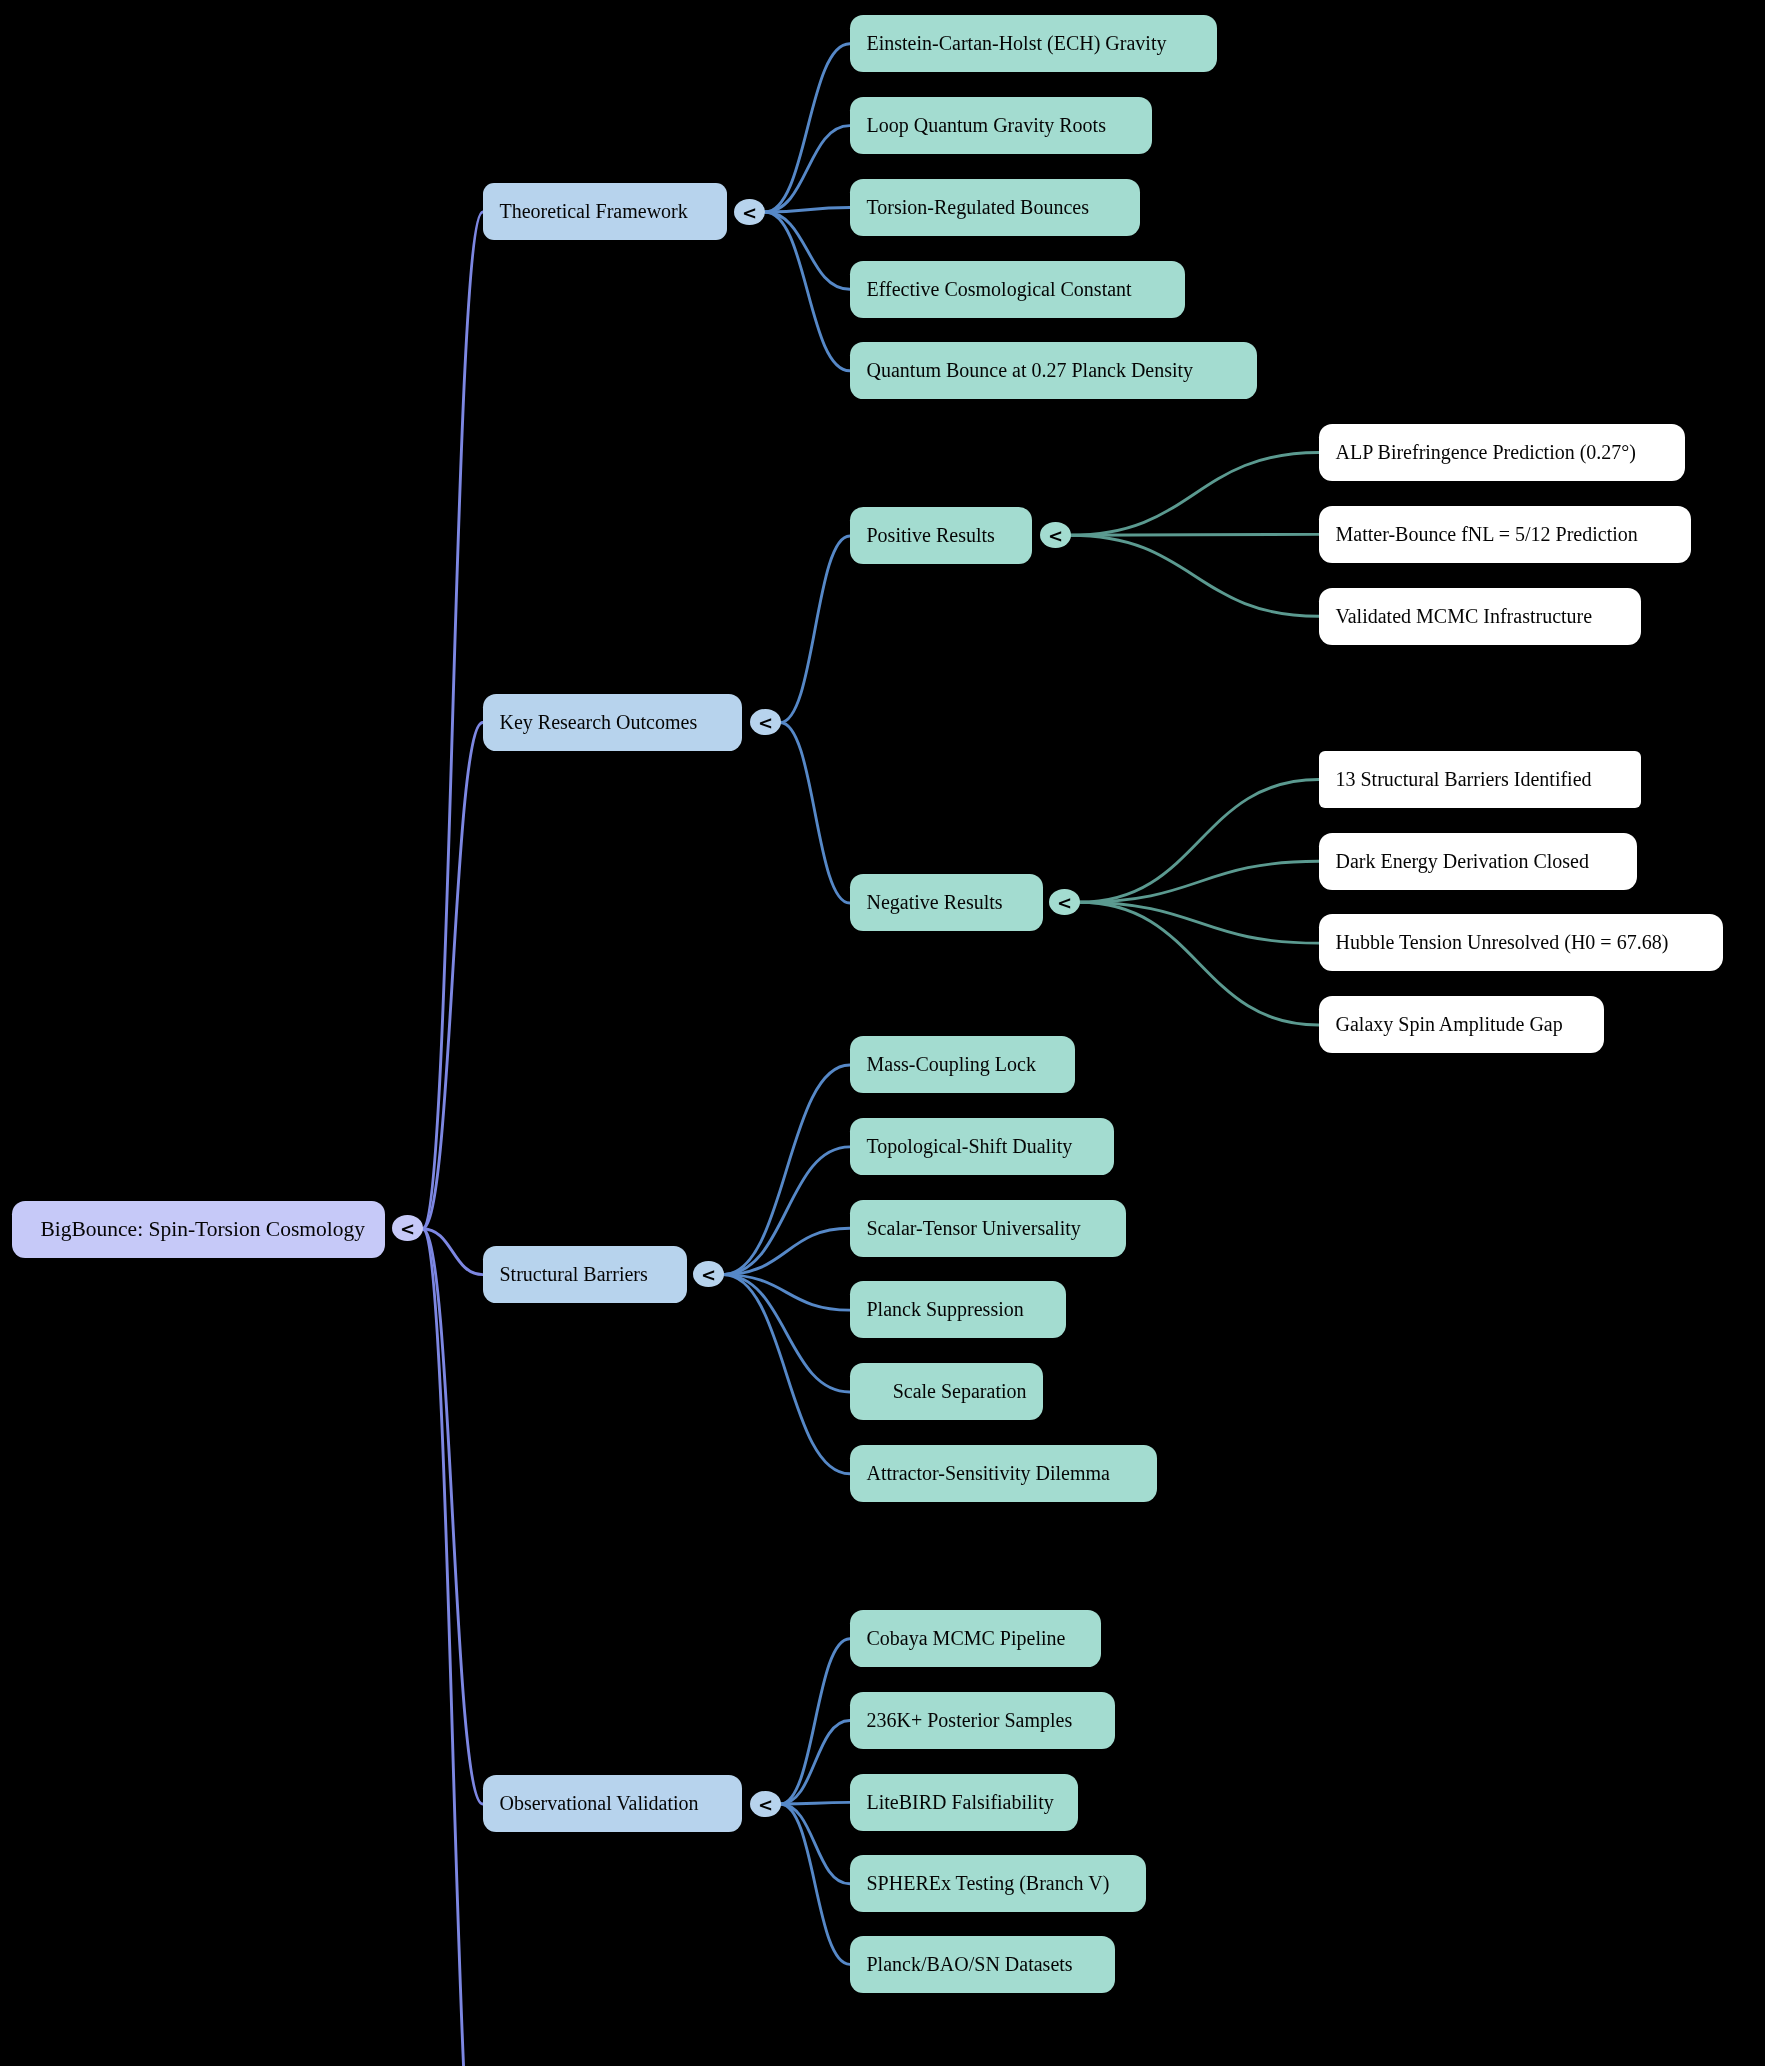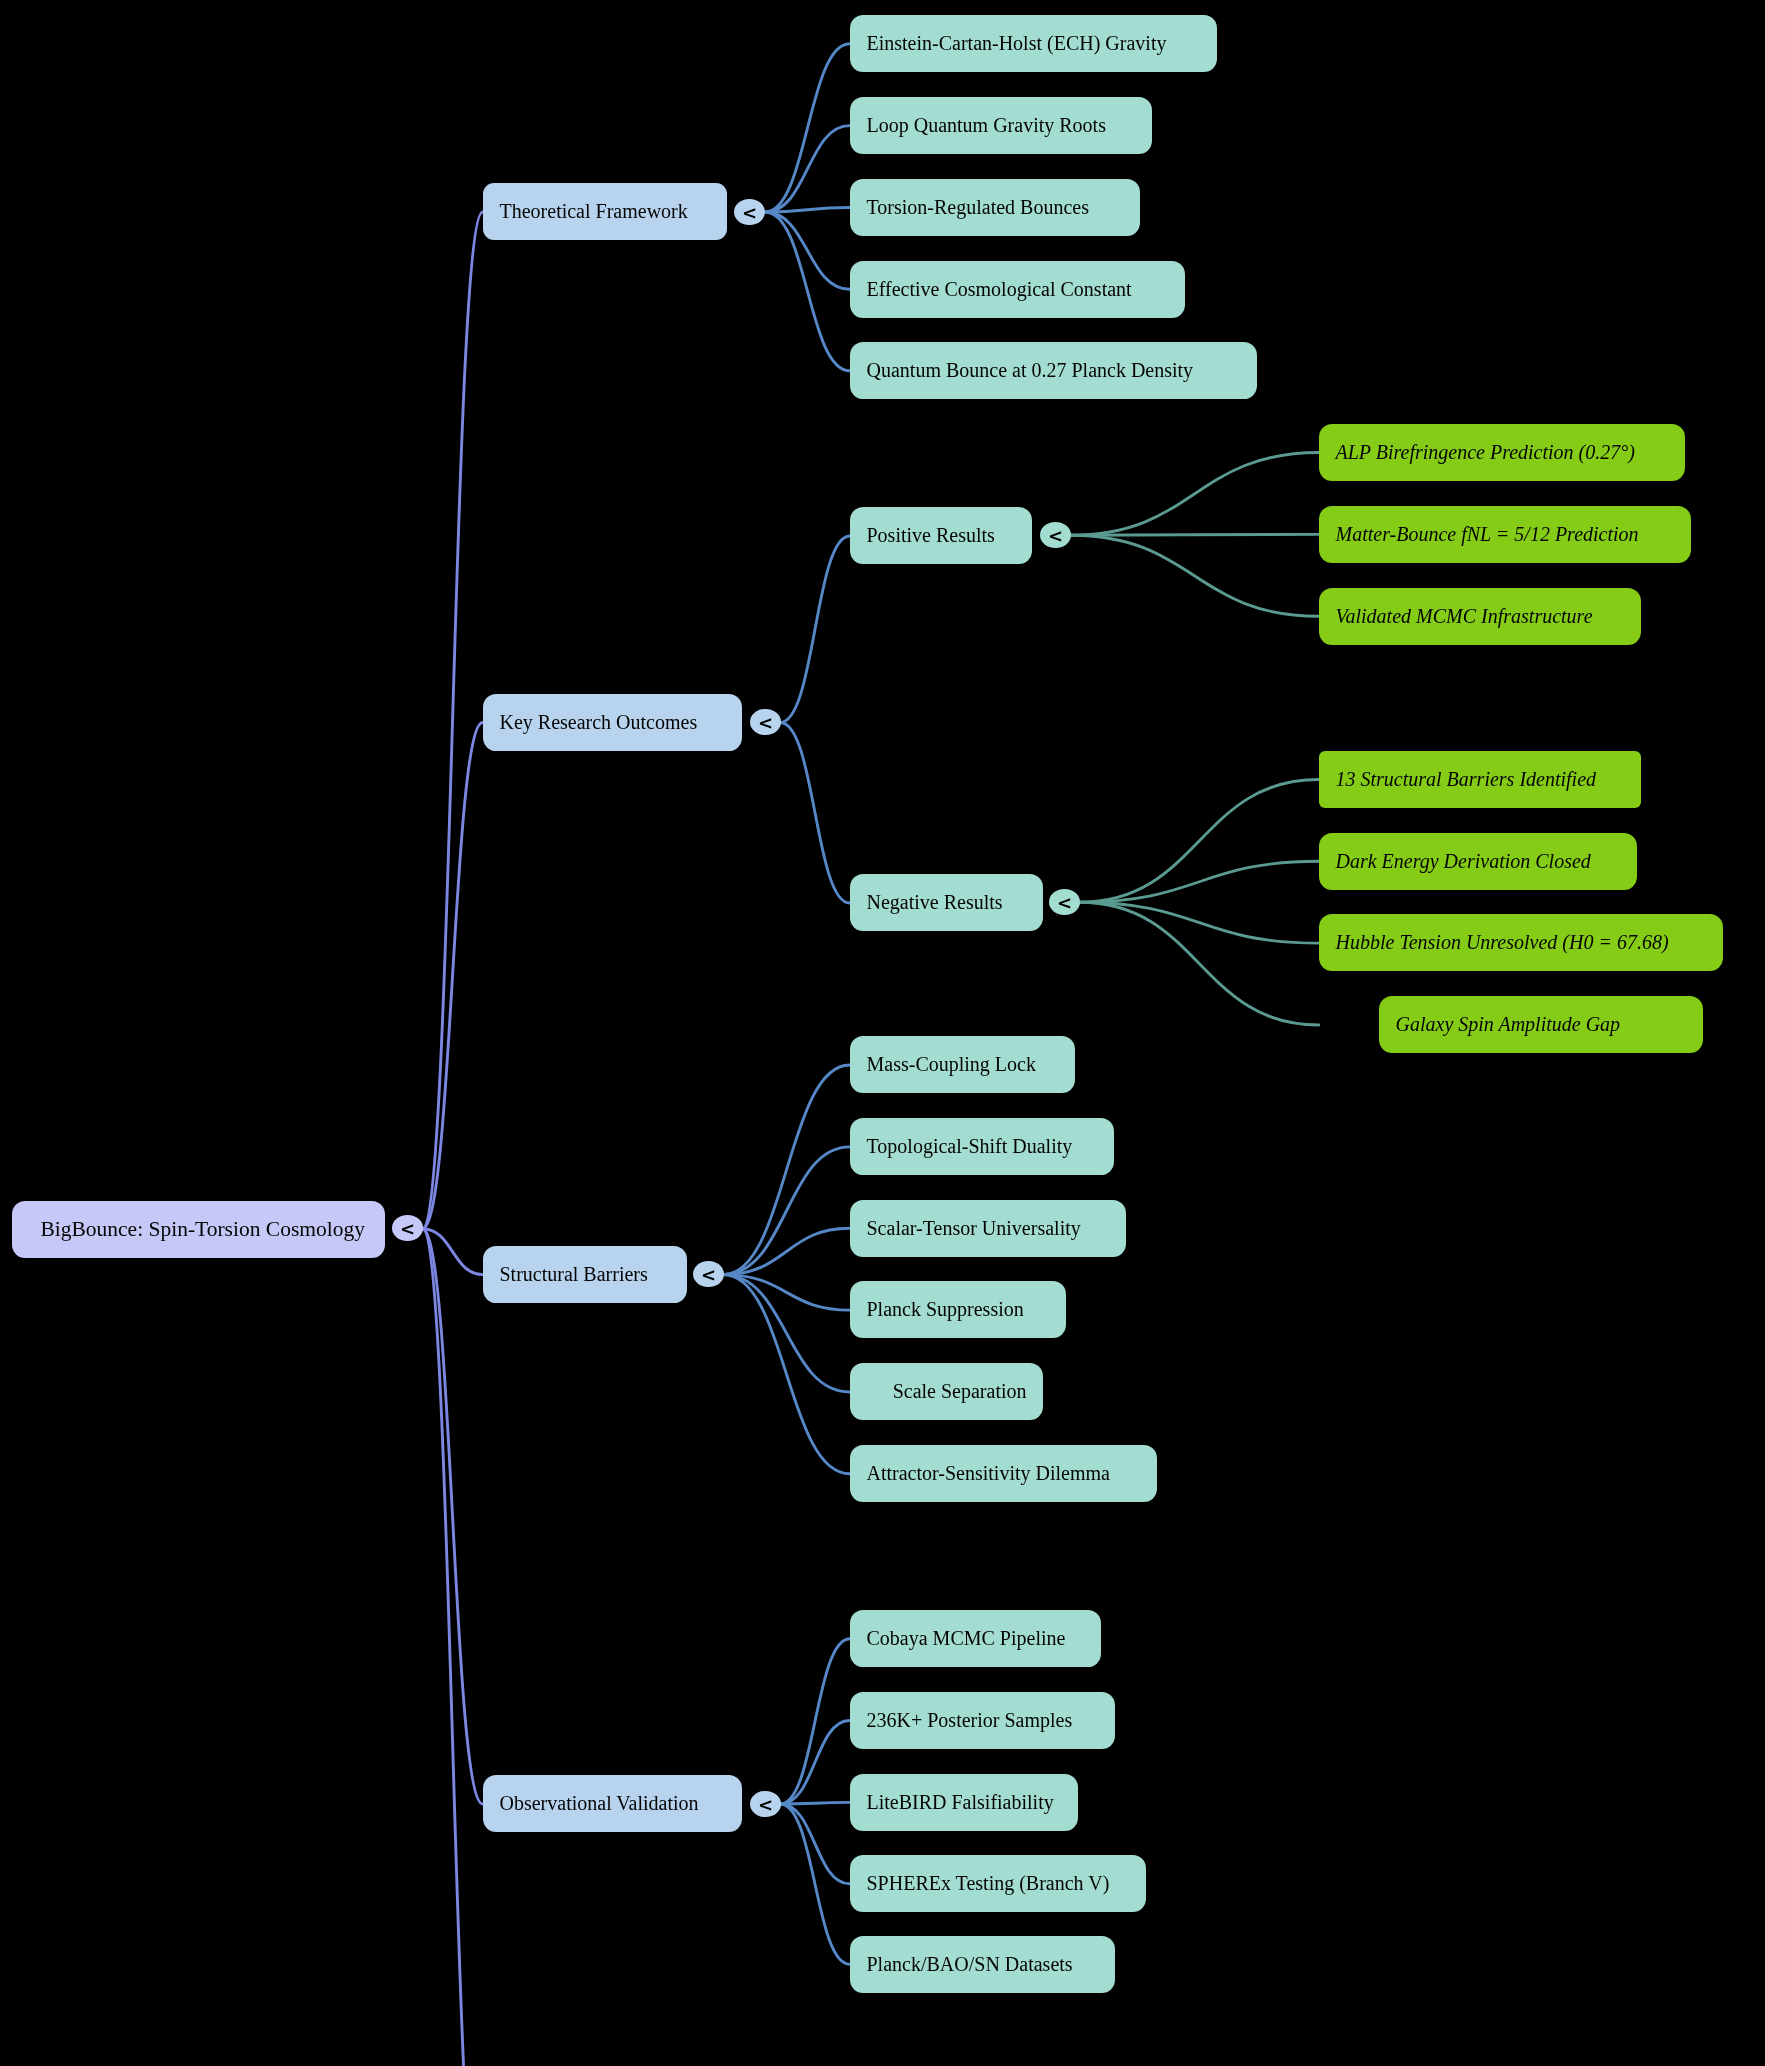--- a/index.html
+++ b/index.html
@@ -9,21 +9,21 @@
   #edges path{fill:none;stroke-width:7px;stroke-linecap:round;}
   path.e0{stroke:#7d87e2;}
   path.e1{stroke:#5688c7;}
   path.e2{stroke:#5b9a90;}
   .node{position:absolute;height:57px;border-radius:13.2px;box-sizing:border-box;
         display:flex;align-items:center;padding:0 16.5px;white-space:nowrap;
         font-size:20px;color:#050505;}
   .d0{background:#c6c9f8;font-size:21.5px;}
   .d1{background:#b7d3ed;}
   .d2{background:#a3dcd0;}
-  .d3{background:#84cc16;font-style:italic;}
+  .d3{background:#ffffff;}
   .toggle{position:absolute;width:31px;height:26.4px;border-radius:50%;
           display:flex;align-items:center;justify-content:center;
           font-family:"DejaVu Sans",sans-serif;font-weight:700;font-size:18px;
           color:#000;cursor:pointer;}
   .t0{background:#c6c9f8;}
   .t1{background:#b7d3ed;}
   .t2{background:#a3dcd0;}
 </style>
 </head>
 <body>
@@ -152,21 +152,21 @@
 
   <div class="node d3" style="left:1319px;top:751px;width:322px;border-radius:6px;">
     <span>13 Structural Barriers Identified</span>
   </div>
   <div class="node d3" style="left:1319px;top:833px;width:318px;">
     <span>Dark Energy Derivation Closed</span>
   </div>
   <div class="node d3" style="left:1319px;top:914px;width:404px;">
     <span>Hubble Tension Unresolved (H0 = 67.68)</span>
   </div>
-  <div class="node d3" style="left:1379px;top:996px;width:324px;">
+  <div class="node d3" style="left:1319px;top:996px;width:285px;">
     <span>Galaxy Spin Amplitude Gap</span>
   </div>
 
   <div class="node d2" style="left:850px;top:1036px;width:225px;">
     <span>Mass-Coupling Lock</span>
   </div>
   <div class="node d2" style="left:850px;top:1118px;width:264px;">
     <span>Topological-Shift Duality</span>
   </div>
   <div class="node d2" style="left:850px;top:1200px;width:276px;">

